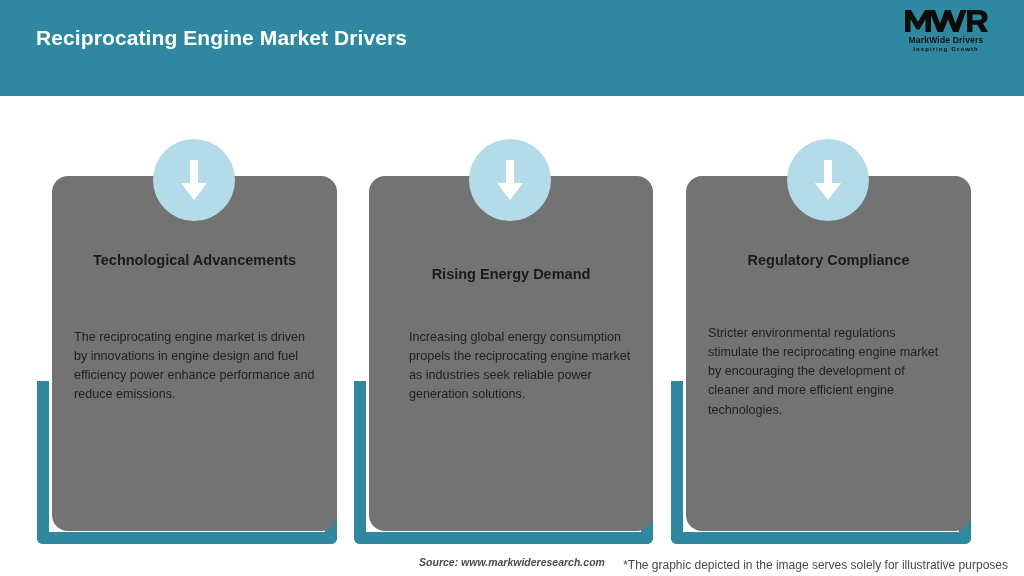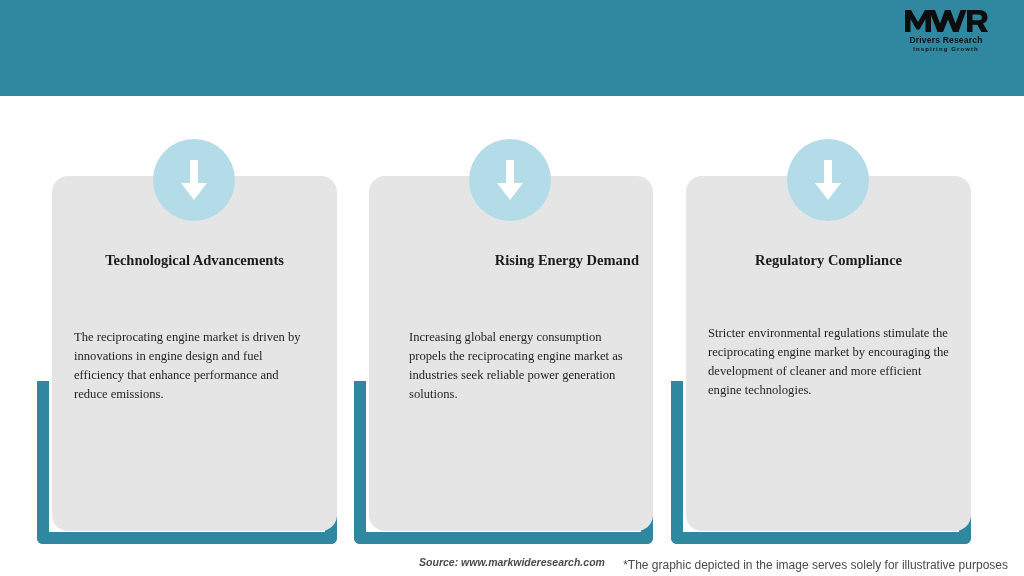--- a/index.html
+++ b/index.html
@@ -77,24 +77,23 @@
     border-left: 12px solid #2f88a0;
     border-right: 12px solid #2f88a0;
     border-bottom: 12px solid #2f88a0;
     border-bottom-left-radius: 6px;
     border-bottom-right-radius: 6px;
   }
 
   .card {
     position: absolute;
     box-sizing: border-box;
-    background: #e5e5e5;
+    background: #737373;
     border-radius: 16px;
     padding: 0 22px;
-    font-family: Liberation Serif, serif;
   }
 
   .icon-circle {
     position: absolute;
     width: 82px;
     height: 82px;
     border-radius: 50%;
     background: #b3dce8;
     display: flex;
     align-items: center;
@@ -146,53 +145,54 @@
     color: #4a4a4a;
     white-space: nowrap;
   }
 </style>
 </head>
 <body>
 
 <div id="page">
 
   <div id="header-bar"></div>
+  <div id="page-title">Reciprocating Engine Market Drivers</div>
 
   <div id="logo">
     <svg id="logo-mark" width="86" height="26" viewBox="0 0 86 26">
       <g fill="#0d0d0d">
 
         <path d="M2 24 L2 2 L8 2 L15 14 L22 2 L28 2 L28 24 L22.5 24 L22.5 11 L16.5 21.5 L13.5 21.5 L7.5 11 L7.5 24 Z"></path>
 
         <path d="M26 2 L32 2 L37 15.5 L42 2 L47.5 2 L52.5 15.5 L57.5 2 L63.5 2 L55.5 24 L50 24 L45 11.5 L40 24 L34.5 24 Z"></path>
 
         <path d="M64 24 L64 2 L76 2 C81.5 2 84.5 5 84.5 9.3 C84.5 12.4 82.8 14.7 80 15.6 L85 24 L78.5 24 L74.2 16.7 L69.5 16.7 L69.5 24 Z M69.5 6.6 L69.5 12.3 L75.4 12.3 C77.6 12.3 78.9 11.2 78.9 9.4 C78.9 7.7 77.6 6.6 75.4 6.6 Z"></path>
       </g>
     </svg>
-    <span id="logo-name">Drivers Research</span>
+    <span id="logo-name">MarkWide Drivers</span>
     <span id="logo-tagline">Inspiring Growth</span>
   </div>
 
   <div class="bracket" style="left:37px; top:381px; width:300px; height:163px;"></div>
 
   <div class="card" style="left:52px; top:176px; width:285px; height:355px;">
     <div class="card-title" style="top:76px;">Technological Advancements</div>
-    <div class="card-body" style="top:152px;">The reciprocating engine market is driven by innovations in engine design and fuel efficiency that enhance performance and reduce emissions.</div>
+    <div class="card-body" style="top:152px;">The reciprocating engine market is driven by innovations in engine design and fuel efficiency power enhance performance and reduce emissions.</div>
   </div>
 
   <div class="icon-circle" style="left:153px; top:139px;">
     <svg width="34" height="44" viewBox="0 0 34 44">
       <path d="M13 2 L21 2 L21 25 L30 25 L17 42 L4 25 L13 25 Z" fill="#ffffff"></path>
     </svg>
   </div>
 
   <div class="bracket" style="left:354px; top:381px; width:299px; height:163px;"></div>
 
   <div class="card" style="left:369px; top:176px; width:284px; height:355px;">
-    <div class="card-title" style="top:76px;text-align:right;">Rising Energy Demand</div>
+    <div class="card-title" style="top:90px;">Rising Energy Demand</div>
     <div class="card-body" style="top:152px;padding-left:40px;">Increasing global energy consumption propels the reciprocating engine market as industries seek reliable power generation solutions.</div>
   </div>
 
   <div class="icon-circle" style="left:469px; top:139px;">
     <svg width="34" height="44" viewBox="0 0 34 44">
       <path d="M13 2 L21 2 L21 25 L30 25 L17 42 L4 25 L13 25 Z" fill="#ffffff"></path>
     </svg>
   </div>
 
   <div class="bracket" style="left:671px; top:381px; width:300px; height:163px;"></div>

